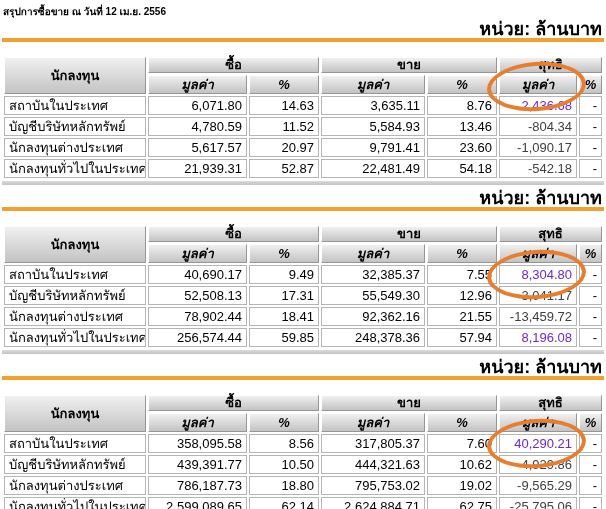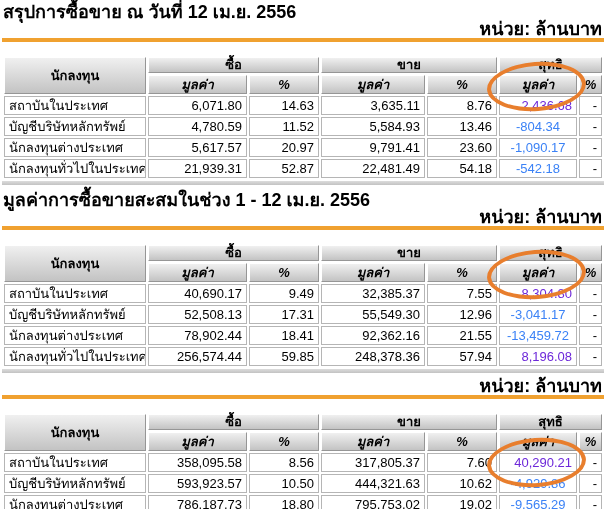--- a/index.html
+++ b/index.html
@@ -10,21 +10,21 @@
   }
   .page {
     position: relative;
     width: 606px;
     height: 509px;
     overflow: hidden;
     padding: 4px 2px 0 2px;
   }
   .section { position: relative; margin-bottom: 7px; width: 602px; }
   .section-title {
-    font-size: 18px;
+    font-size: 10px;
     font-weight: bold;
     line-height: 16px;
     margin: 0 0 3px 1px;
   }
   .unit-label {
     font-size: 18px;
     font-weight: bold;
     line-height: 13px;
     text-align: right;
     margin: 0 2px 2px 0;
@@ -65,21 +65,21 @@
     border: 1px solid #b5b5b5;
     line-height: 15px;
     height: 18px;
     padding: 1px 4px;
     white-space: nowrap;
     overflow: hidden;
   }
   td.name { text-align: left; }
   td.num  { text-align: right; }
   td.pos  { color: #6d28d9; }
-  td.neg  { color: #3b82f6; text-align: center; }
+  td.neg  { color: #404040; }
   .highlight-circle {
     position: absolute;
     left: 485px;
     top: 58px;
     width: 99px;
     height: 49px;
     border: 4px solid #e87e2d;
     border-radius: 50%;
     transform: rotate(-4deg);
     pointer-events: none;
@@ -157,21 +157,20 @@
             <td class="num neg">-542.18</td>
             <td class="num">-</td>
           </tr>
         </tbody>
     </table>
     <div class="bottom-bar"></div>
     <div class="highlight-circle"></div>
   </div>
 
   <div class="section">
-    <h3 class="section-title">มูลค่าการซื้อขายสะสมในช่วง 1 - 12 เม.ย. 2556</h3>
     <div class="unit-label">หน่วย: ล้านบาท</div>
     <div class="orange-bar"></div>
     <table class="data-table">
       <colgroup>
         <col style="width:142px">
           <col style="width:99px">
           <col style="width:70px">
         <col style="width:104px">
           <col style="width:70px">
           <col style="width:78px">
@@ -270,21 +269,21 @@
             <td class="name">สถาบันในประเทศ</td>
             <td class="num">358,095.58</td>
             <td class="num">8.56</td>
             <td class="num">317,805.37</td>
             <td class="num">7.60</td>
             <td class="num pos">40,290.21</td>
             <td class="num">-</td>
           </tr>
           <tr>
             <td class="name">บัญชีบริษัทหลักทรัพย์</td>
-            <td class="num">593,923.57</td>
+            <td class="num">439,391.77</td>
             <td class="num">10.50</td>
             <td class="num">444,321.63</td>
             <td class="num">10.62</td>
             <td class="num neg">-4,929.86</td>
             <td class="num">-</td>
           </tr>
           <tr>
             <td class="name">นักลงทุนต่างประเทศ</td>
             <td class="num">786,187.73</td>
             <td class="num">18.80</td>

